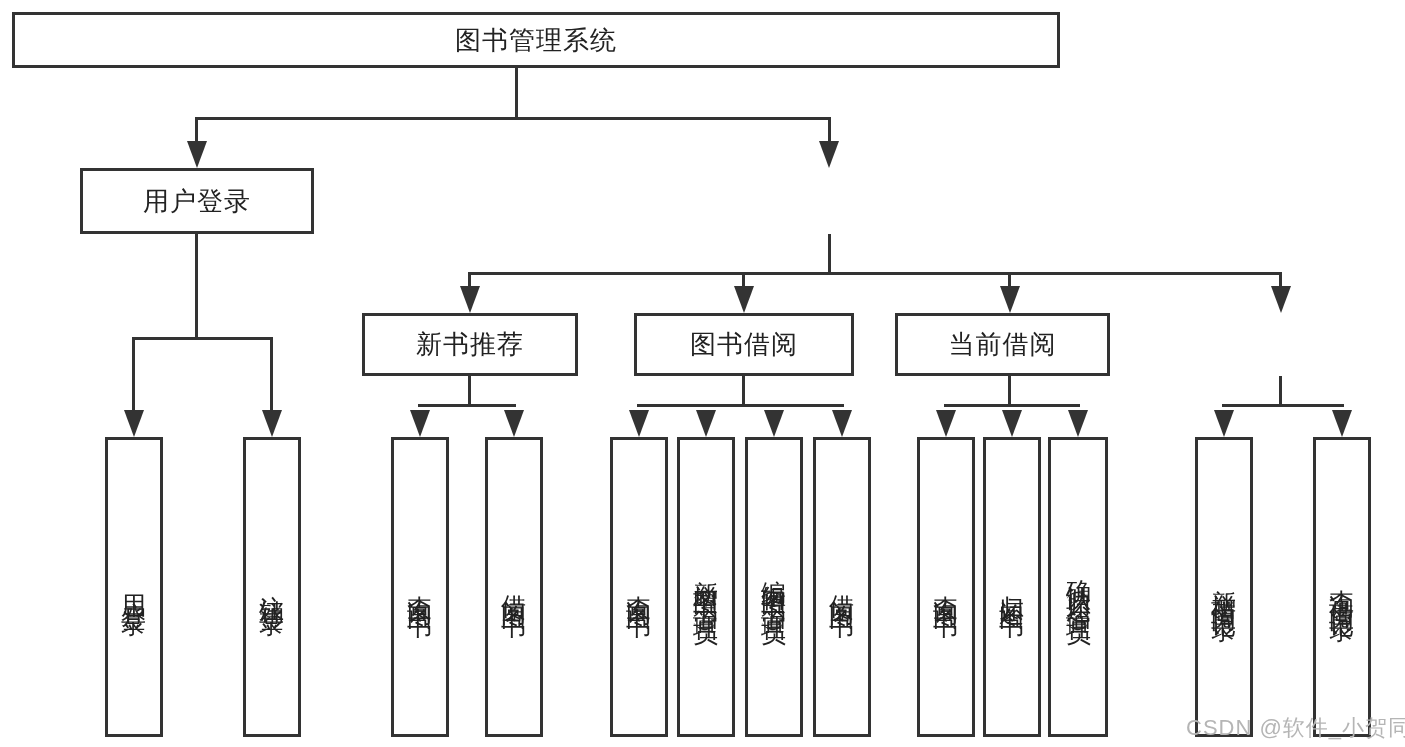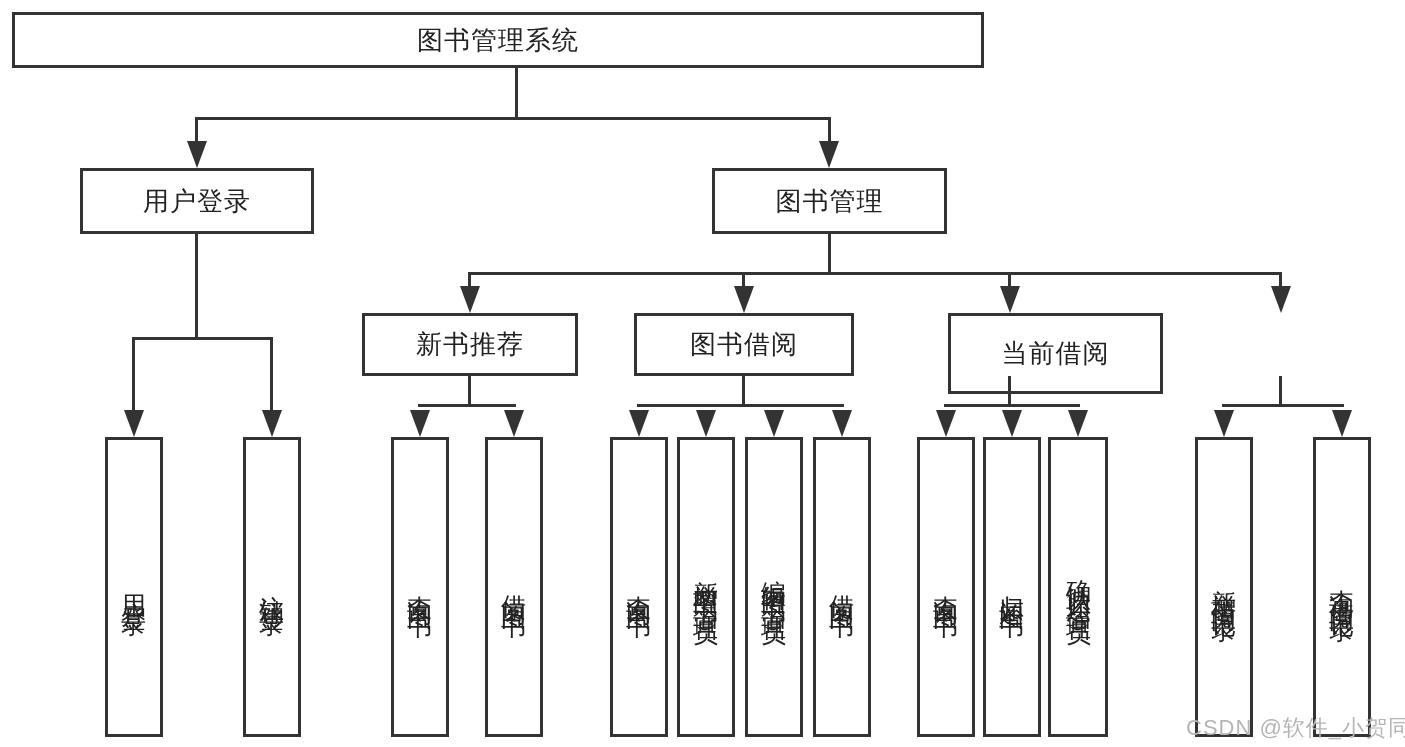--- a/index.html
+++ b/index.html
@@ -28,28 +28,27 @@
   .watermark{
     position:absolute;font-size:22px;color:#b5b5b5;letter-spacing:1px;
     white-space:nowrap;
   }
 </style>
 </head>
 <body>
 
 <div class="canvas">
 
-  <div class="node" style="left:12px;top:12px;width:972px;height:56px">图书管理系统</div>
+  <div class="node" style="left:12px;top:12px;width:1048px;height:56px">图书管理系统</div>
 
   <div class="node" style="left:80px;top:168px;width:234px;height:66px">用户登录</div>
-  <div class="node" style="left:712px;top:168px;width:235px;height:66px">图书管理</div>
 
   <div class="node" style="left:362px;top:313px;width:216px;height:63px">新书推荐</div>
   <div class="node" style="left:634px;top:313px;width:220px;height:63px">图书借阅</div>
-  <div class="node" style="left:948px;top:313px;width:215px;height:81px">当前借阅</div>
+  <div class="node" style="left:895px;top:313px;width:215px;height:63px">当前借阅</div>
 
   <div class="node leaf" style="left:105px;top:437px;width:58px;height:300px">用户登录</div>
   <div class="node leaf" style="left:243px;top:437px;width:58px;height:300px">注销登录</div>
 
   <div class="node leaf" style="left:391px;top:437px;width:58px;height:300px">查询图书</div>
   <div class="node leaf" style="left:485px;top:437px;width:58px;height:300px">借阅图书</div>
 
   <div class="node leaf" style="left:610px;top:437px;width:58px;height:300px">查询图书</div>
   <div class="node leaf" style="left:677px;top:437px;width:58px;height:300px">新增图书（管理员）</div>
   <div class="node leaf" style="left:745px;top:437px;width:58px;height:300px">编辑图书（管理员）</div>

